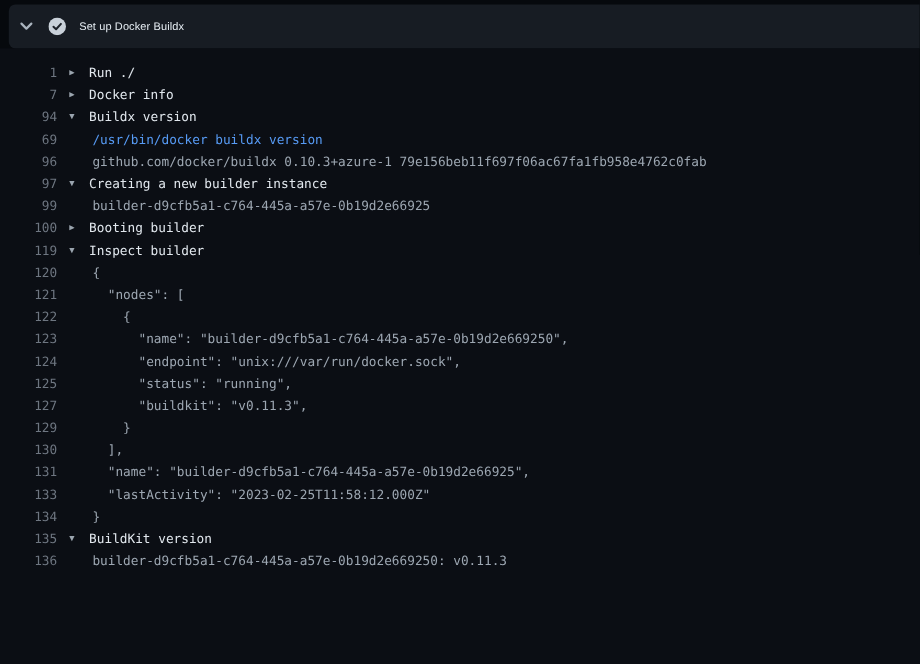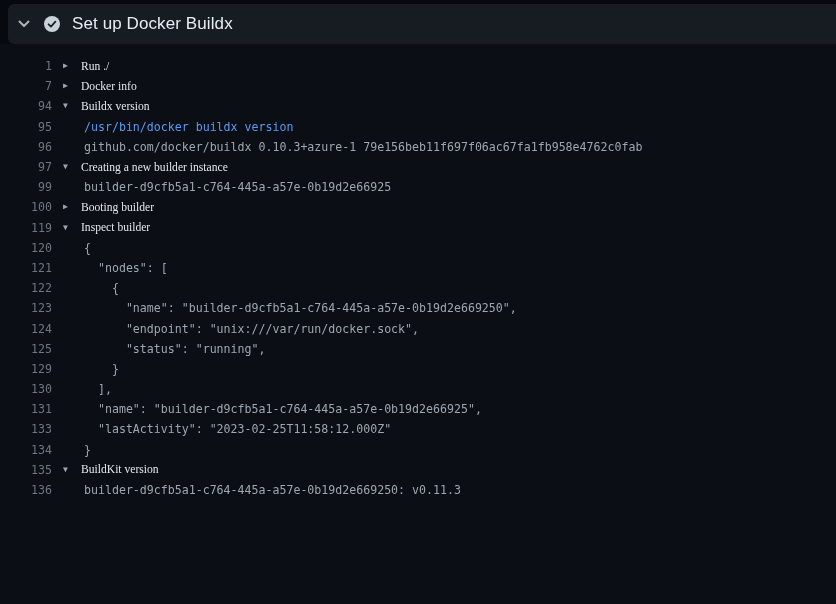--- a/index.html
+++ b/index.html
@@ -16,21 +16,21 @@
     background: #171c23;
     border-radius: 6px;
     display: flex; align-items: center;
     padding-left: 8px;
     box-sizing: border-box;
     cursor: pointer;
   }
   .icon-box { width: 16px; height: 16px; flex: none; display: flex; align-items: center; justify-content: center; }
   .chev-box { margin-right: 12px; }
   .check-box { margin-right: 12px; }
-  .step-title { font-size: 17px; font-weight: 500; color: #e6edf3; letter-spacing: 0.1px; }
+  .step-title { font-size: 10px; font-weight: 500; color: #e6edf3; letter-spacing: 0.1px; }
 
   
   .log {
     position: absolute; top: 44px; left: 0; right: 0; bottom: 0;
     background: #0b0e14;
     padding-top: 12px;
     font-family: "DejaVu Sans Mono", monospace;
     font-size: 11.6px;
     overflow: hidden;
   }
@@ -48,21 +48,21 @@
     cursor: pointer;
   }
   .caret {
     width: 18px; flex: none;
     margin-left: 10px;
     padding-left: 1px;
     color: #9ba5af;
     font-size: 8px;
     line-height: 20.2px;
   }
-  .gtitle { color: #e2e8ee; font-family: Liberation Serif, serif; }
+  .gtitle { color: #e2e8ee; }
   .text { padding-left: 32px; }
   .text.output { color: #9da7b2; }
   .text.command { color: #579bf5; }
 </style>
 </head>
 <body>
 
 <div class="step-header">
   <span class="icon-box chev-box">
     <svg width="14" height="14" viewBox="0 0 14 14">
@@ -76,32 +76,33 @@
     </svg>
   </span>
   <span class="step-title">Set up Docker Buildx</span>
 </div>
 
 <div class="log">
   <div>
       <div class="row group"><span class="num">1</span><span class="caret">▶</span><span class="gtitle">Run ./</span></div>
       <div class="row group"><span class="num">7</span><span class="caret">▶</span><span class="gtitle">Docker info</span></div>
       <div class="row group"><span class="num">94</span><span class="caret">▼</span><span class="gtitle">Buildx version</span></div>
-      <div class="row command"><span class="num">95</span><span class="text command">/usr/bin/docker buildx version</span></div>
+      <div class="row command"><span class="num">69</span><span class="text command">/usr/bin/docker buildx version</span></div>
       <div class="row output"><span class="num">96</span><span class="text output">github.com/docker/buildx 0.10.3+azure-1 79e156beb11f697f06ac67fa1fb958e4762c0fab</span></div>
       <div class="row group"><span class="num">97</span><span class="caret">▼</span><span class="gtitle">Creating a new builder instance</span></div>
       <div class="row output"><span class="num">99</span><span class="text output">builder-d9cfb5a1-c764-445a-a57e-0b19d2e66925</span></div>
       <div class="row group"><span class="num">100</span><span class="caret">▶</span><span class="gtitle">Booting builder</span></div>
       <div class="row group"><span class="num">119</span><span class="caret">▼</span><span class="gtitle">Inspect builder</span></div>
       <div class="row output"><span class="num">120</span><span class="text output">{</span></div>
       <div class="row output"><span class="num">121</span><span class="text output">  "nodes": [</span></div>
       <div class="row output"><span class="num">122</span><span class="text output">    {</span></div>
       <div class="row output"><span class="num">123</span><span class="text output">      "name": "builder-d9cfb5a1-c764-445a-a57e-0b19d2e669250",</span></div>
       <div class="row output"><span class="num">124</span><span class="text output">      "endpoint": "unix:///var/run/docker.sock",</span></div>
       <div class="row output"><span class="num">125</span><span class="text output">      "status": "running",</span></div>
+      <div class="row output"><span class="num">127</span><span class="text output">      "buildkit": "v0.11.3",</span></div>
       <div class="row output"><span class="num">129</span><span class="text output">    }</span></div>
       <div class="row output"><span class="num">130</span><span class="text output">  ],</span></div>
       <div class="row output"><span class="num">131</span><span class="text output">  "name": "builder-d9cfb5a1-c764-445a-a57e-0b19d2e66925",</span></div>
       <div class="row output"><span class="num">133</span><span class="text output">  "lastActivity": "2023-02-25T11:58:12.000Z"</span></div>
       <div class="row output"><span class="num">134</span><span class="text output">}</span></div>
       <div class="row group"><span class="num">135</span><span class="caret">▼</span><span class="gtitle">BuildKit version</span></div>
       <div class="row output"><span class="num">136</span><span class="text output">builder-d9cfb5a1-c764-445a-a57e-0b19d2e669250: v0.11.3</span></div>
     </div>
 </div>
 

